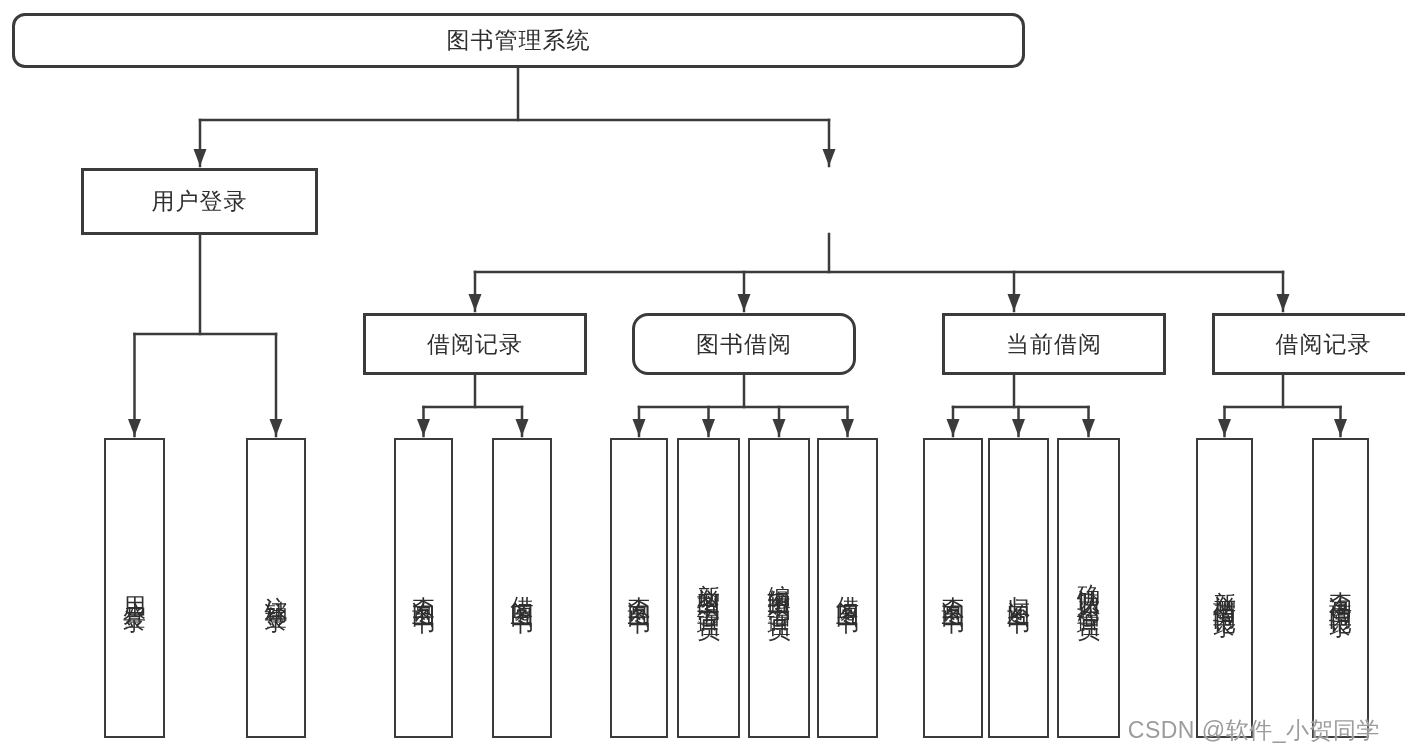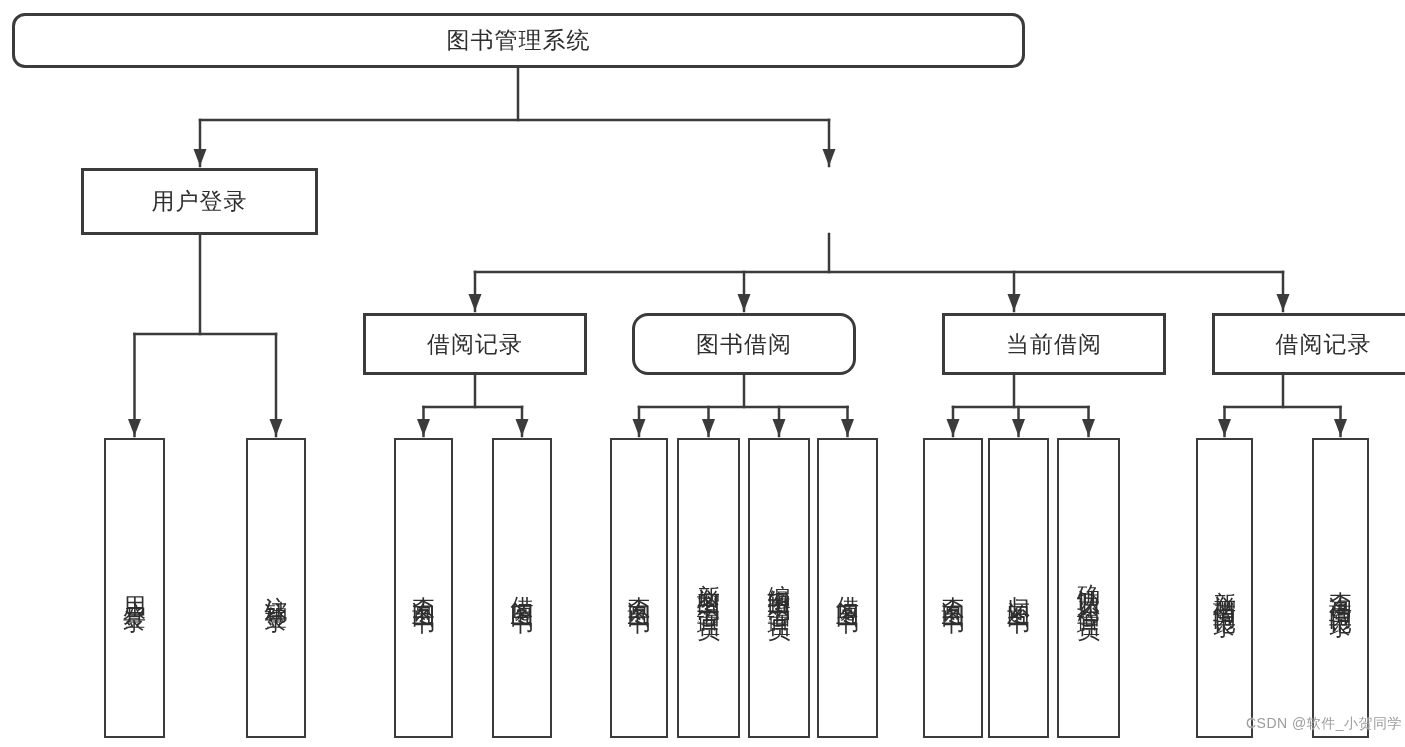--- a/index.html
+++ b/index.html
@@ -33,22 +33,22 @@
   .vbox{border-width:2.5px;}
   .vbox span{
     writing-mode:vertical-rl;
     text-orientation:mixed;
     letter-spacing:5px;
     line-height:1;
     white-space:nowrap;
   }
   .watermark{
     position:absolute;
-    right:3px;top:715px;
-    font-size:14px;
+    right:25px;top:715px;
+    font-size:23px;
     color:var(--watermark,#9c9c9c);
     letter-spacing:0.5px;
     white-space:nowrap;
     text-shadow:0 0 2px #ffffff;
   }
 </style>
 </head>
 <body>
 
 <div class="stage">

